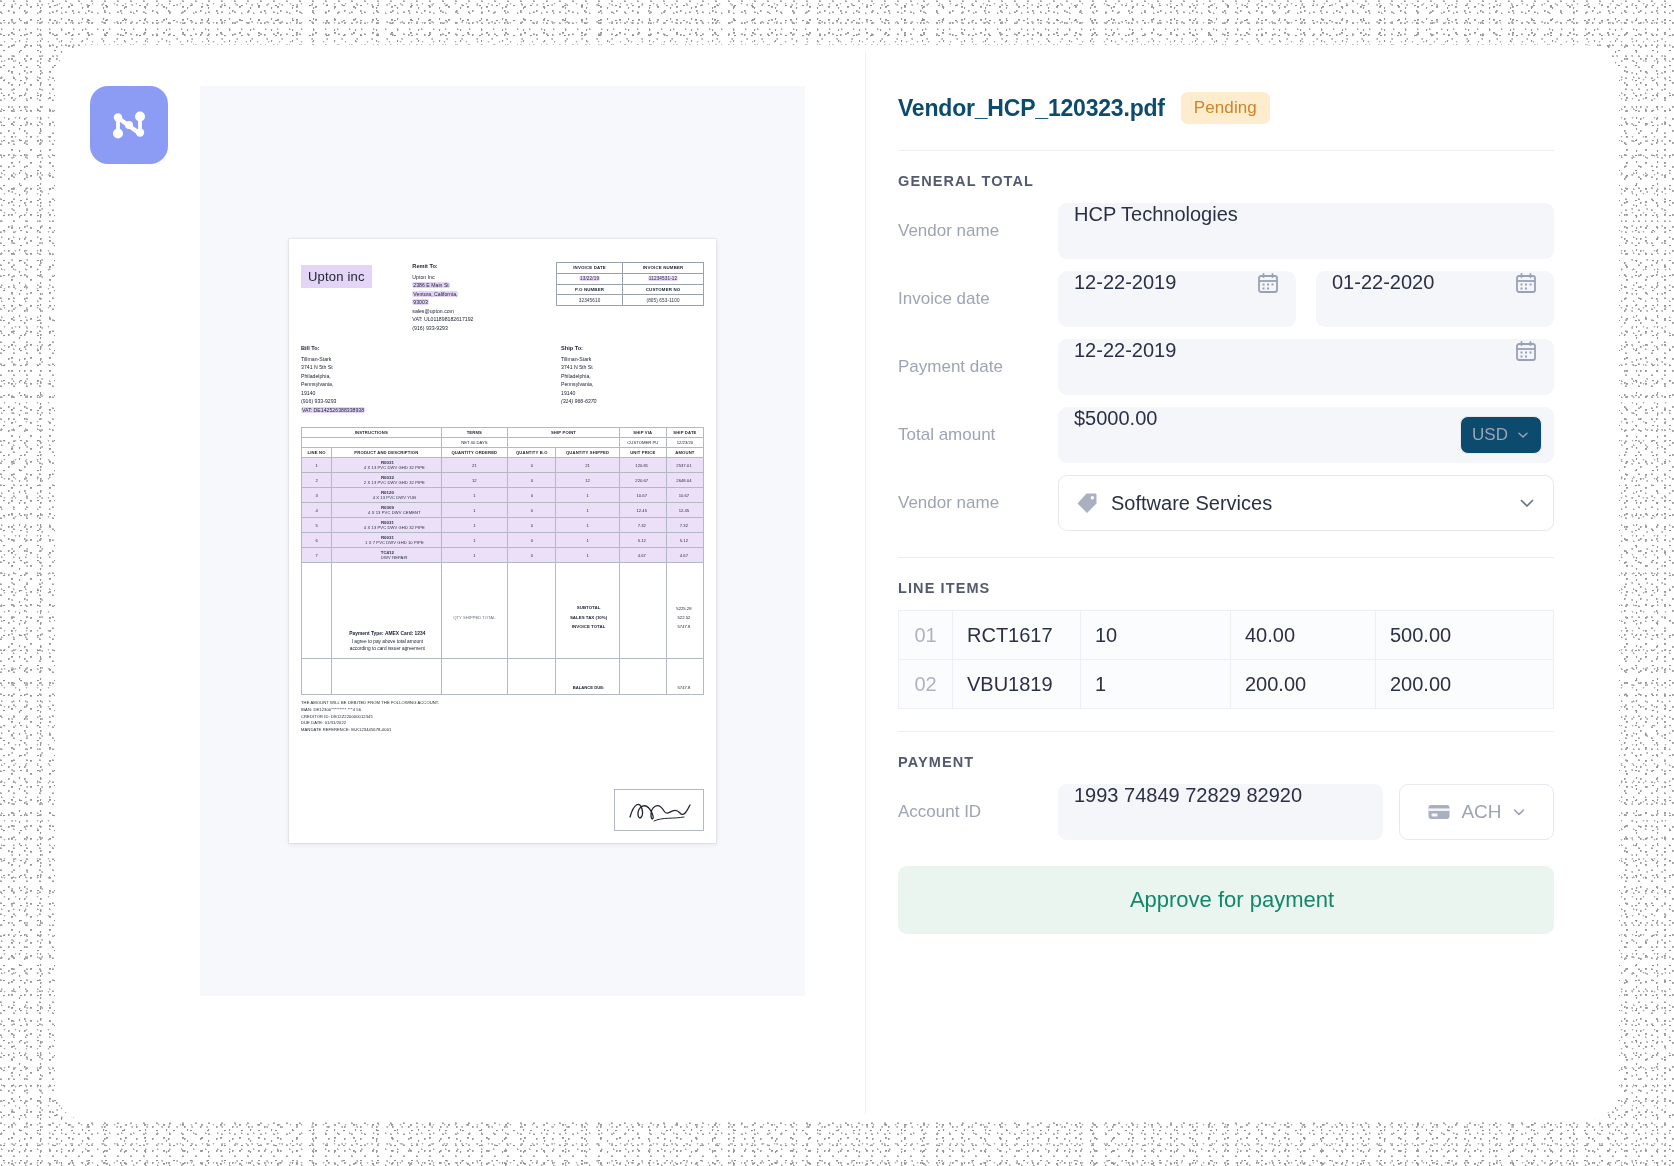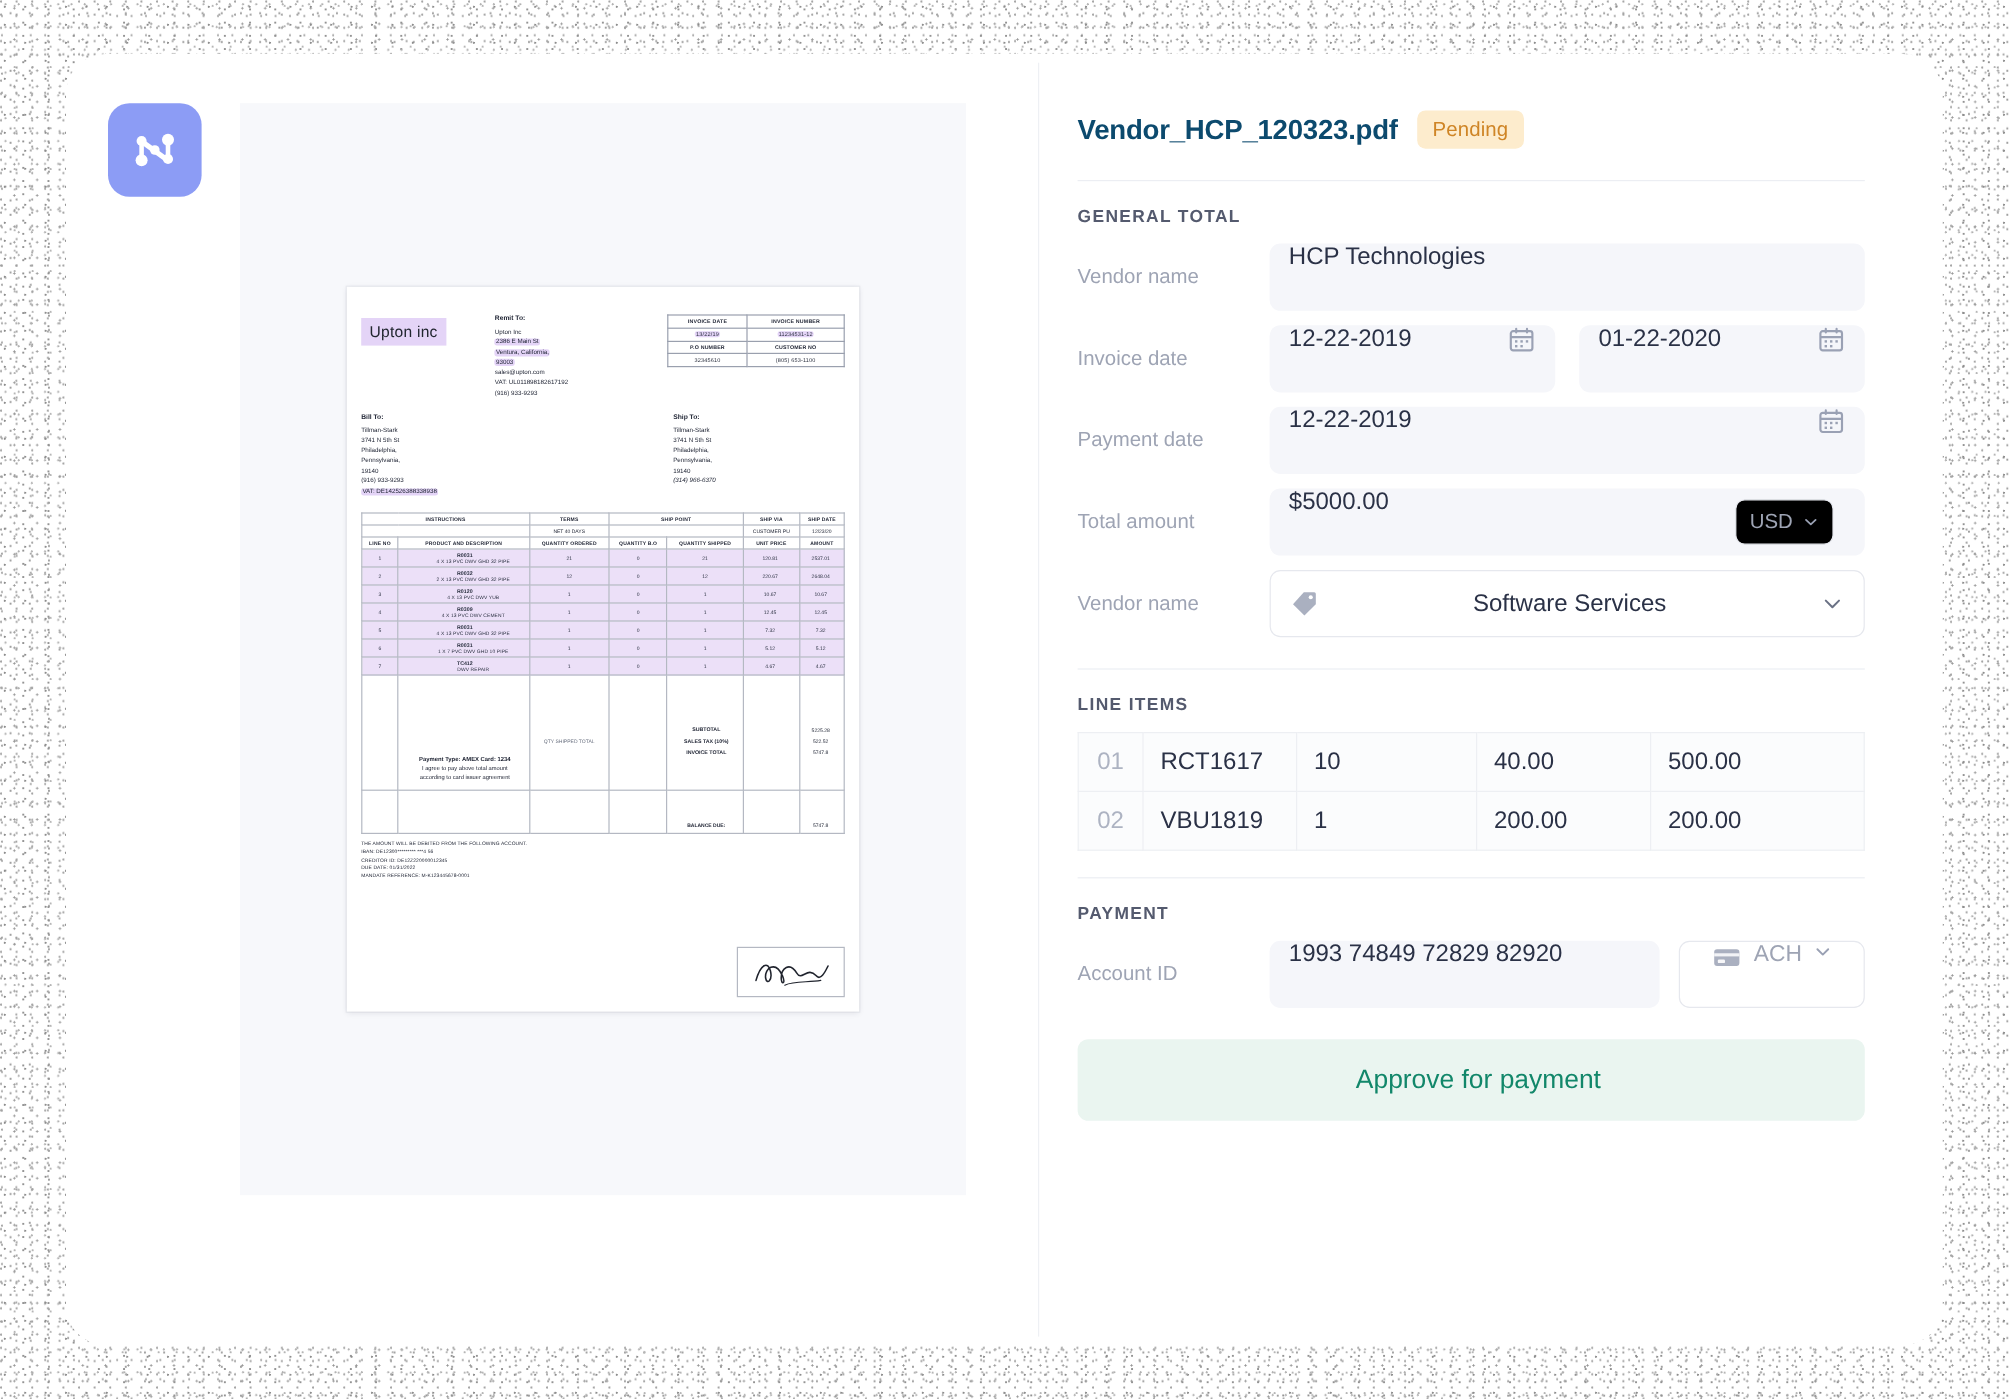--- a/index.html
+++ b/index.html
@@ -173,49 +173,49 @@
     height: 56px;
     display: flex; align-items: flex-start;
     padding: 0 16px;
     font-size: 20px;
     color: #2a3146;
     flex: 1;
     position: relative;
   }
   .field .txt { flex: 1; }
   .pill {
-    background: #000000;
+    background: #0c4a6e;
     border: 1px solid #e8eaf0;
     border-radius: 8px;
     height: 38px;
     display: flex; align-items: center; gap: 8px;
     padding: 0 11px;
     font-size: 17px;
     color: #9ea4b4;
-    position: absolute; right: 26px; top: 9px;
+    position: absolute; right: 12px; top: 9px;
   }
   .select-box {
     border: 1px solid #e6e8ee;
     background: #fff;
     border-radius: 9px;
     height: 56px;
     display: flex; align-items: center; gap: 12px;
     padding: 0 16px;
     font-size: 20px;
     color: #2a3146;
     flex: 1;
   }
-  .select-box .txt { flex: 1; text-align: center; }
+  .select-box .txt { flex: 1; }
   .pay-select {
     border: 1px solid #e6e8ee;
     background: #fff;
     border-radius: 9px;
     height: 56px;
     width: 155px; flex: 0 0 155px;
-    display: flex; align-items: flex-start; justify-content: center; gap: 9px;
+    display: flex; align-items: center; justify-content: center; gap: 9px;
     font-size: 19px;
     color: #9ea4b4;
   }
 
   
   table.li { border-collapse: collapse; width: 100%; }
   table.li td {
     border: 1px solid #edeff3;
     height: 49px;
     font-size: 20px;

